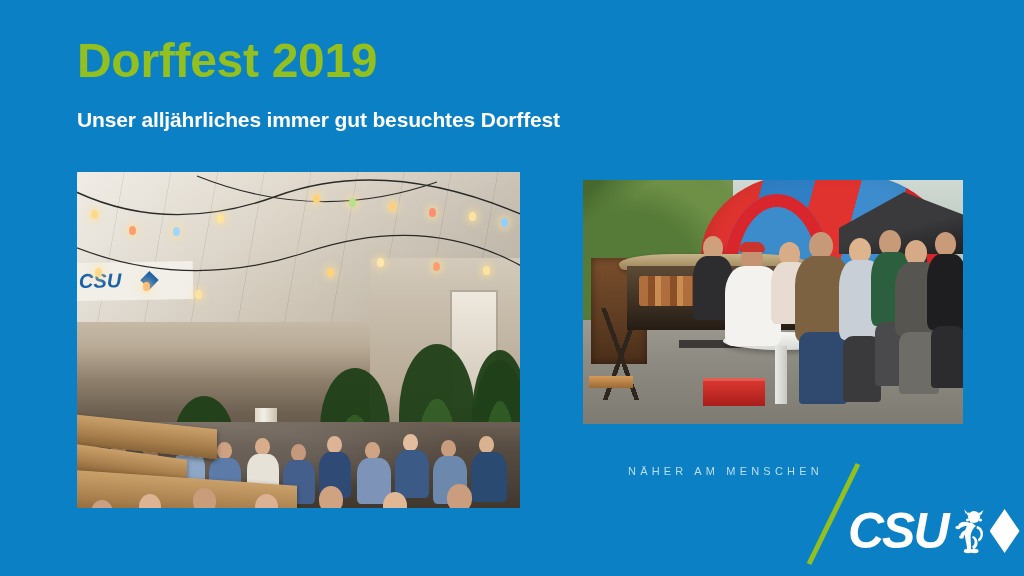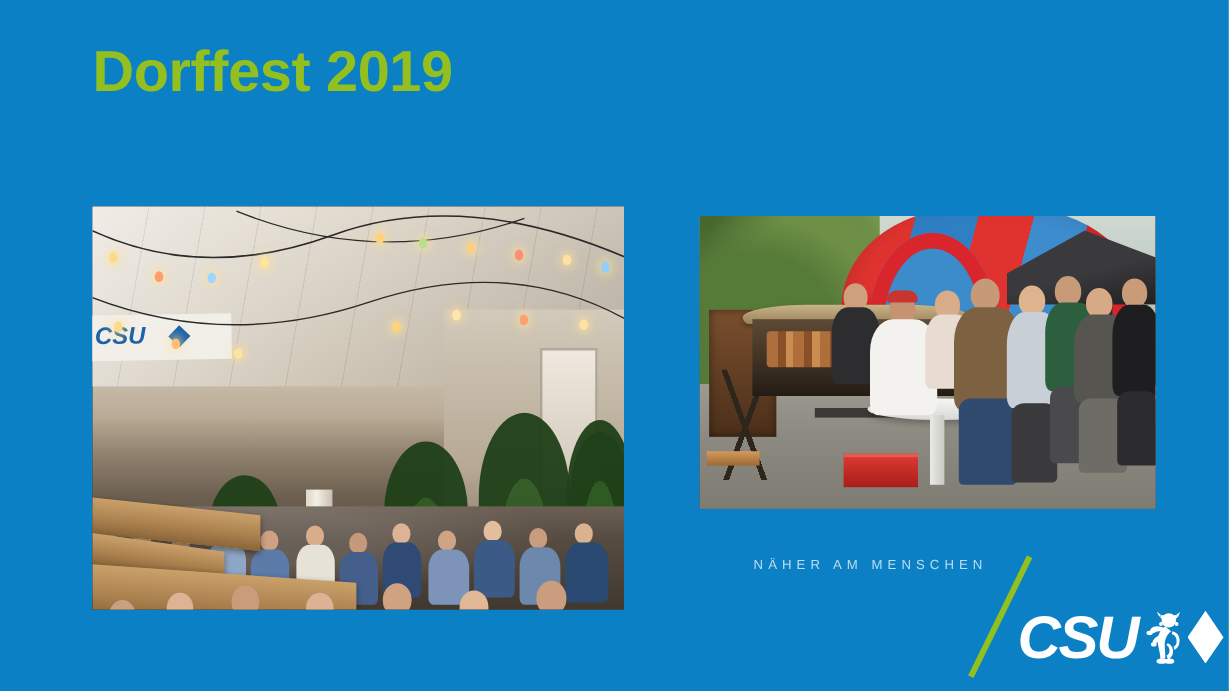--- a/index.html
+++ b/index.html
@@ -333,20 +333,21 @@
     clip-path: polygon(50% 0, 100% 50%, 50% 100%, 0 50%);
   }
 </style>
 </head>
 <body>
 
 <div id="slide">
 
   <div id="title">Dorffest 2019</div>
 
+  <div id="subtitle">Unser alljährliches immer gut besuchtes Dorffest</div>
 
   <div class="photo" id="photo-left">
     <div class="scene">
       <div class="layer tent-bg"></div>
       <div class="layer ceiling"></div>
       <div class="layer ceiling-seam"></div>
       <div class="layer wall-right"></div>
       <div class="layer door"></div>
 
       <div class="layer csu-sign">

